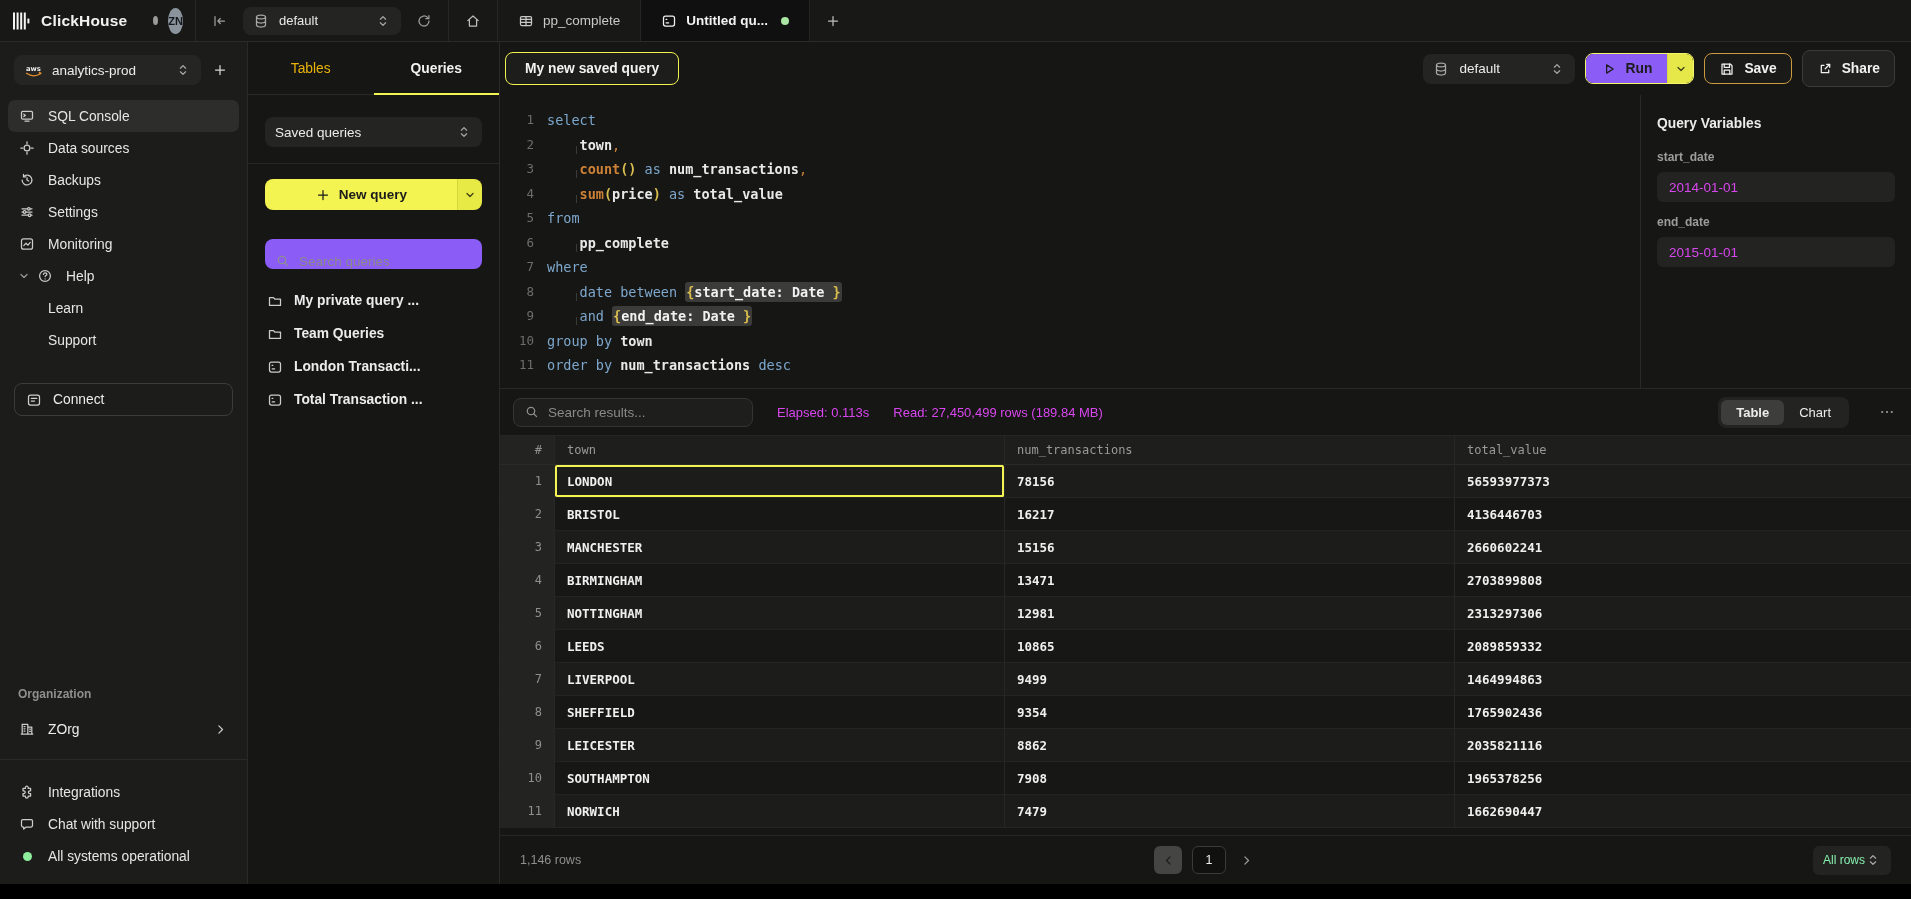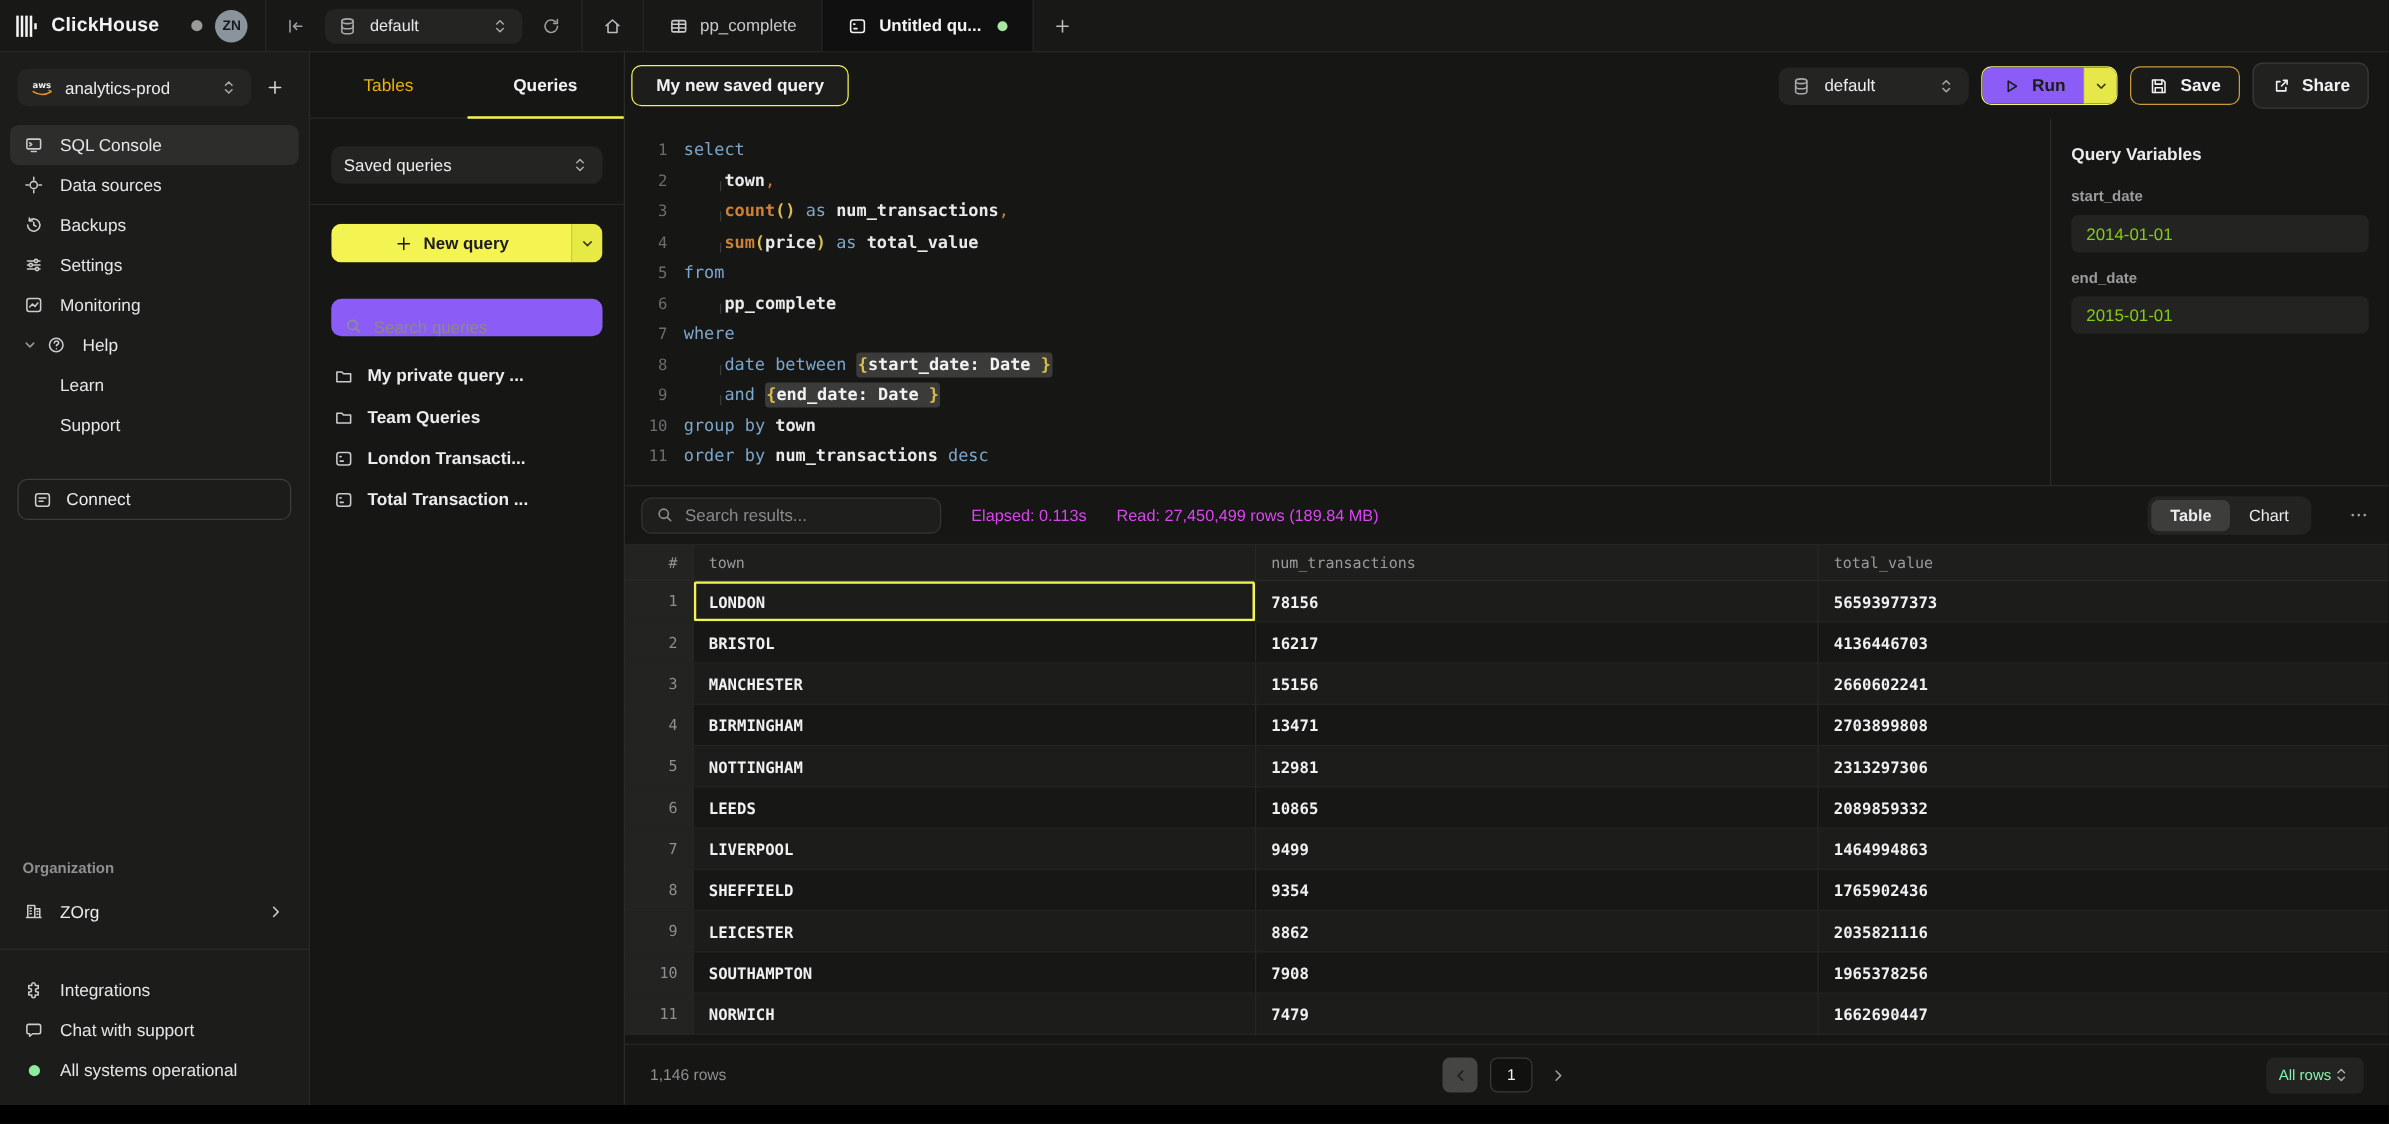--- a/index.html
+++ b/index.html
@@ -4,21 +4,21 @@
 <style>
   *{box-sizing:border-box;margin:0;padding:0}
   html,body{width:1911px;height:899px;background:#000;overflow:hidden}
   body{font-family:"Liberation Sans",sans-serif;-webkit-font-smoothing:antialiased}
   .app{width:1911px;height:899px;display:flex;flex-direction:column;background:#161615;color:#ececec}
   svg{display:block}
   .nicon{display:flex;align-items:center;justify-content:center;flex:0 0 auto}
 
   
   .topbar{flex:0 0 42px;display:flex;align-items:stretch;background:#181817;border-bottom:1px solid #2b2b2a}
-  .brand{width:213px;display:flex;align-items:center;padding:0 12px;border-right:1px solid #262625}
+  .brand{width:196px;display:flex;align-items:center;padding:0 12px;border-right:1px solid #262625}
   .brand-name{color:#f2f2f2;font-size:15.5px;font-weight:700;margin-left:9px;letter-spacing:.2px}
   .brand-dot{width:9px;height:9px;border-radius:50%;background:#9a9a9a;margin-left:26px}
   .avatar{width:26px;height:26px;border-radius:50%;background:#8b949c;color:#15191d;font-size:11px;font-weight:700;display:flex;align-items:center;justify-content:center;margin-left:10px}
   .tb-controls{display:flex;align-items:center;gap:15px;padding:0 16px;width:253px;border-right:1px solid #262625;color:#9d9d9d}
   .tb-select{height:28px;background:#242423;border-radius:8px;display:flex;align-items:center;gap:8px;padding:0 10px;color:#e9e9e9;font-size:13px;flex:1;justify-content:space-between}
   .tb-select .lbl{flex:1;margin-left:2px}
   .tabs{display:flex;align-items:stretch}
   .tab-home{width:48px;display:flex;align-items:center;justify-content:center;color:#bdbdbd}
   .tab{display:flex;align-items:center;gap:9px;padding:0 20px;color:#c9c9c9;font-size:13.5px;border-left:1px solid #262625}
   .tab.active{background:#101010;border-right:1px solid #262625;color:#f2f2f2;font-weight:600}
@@ -96,21 +96,21 @@
   .tk-p{color:#d9bd4e;font-weight:700}
   .tk-w{color:#e9e9e9;font-weight:700}
   .tk-o{color:#cd8136}
   .tk-b{color:#f2f2f2;font-weight:700}
   .chip{background:#3b3b3a;border-radius:3px;padding:2px 1px}
   .ind{display:inline-block;width:4ch;position:relative}
   .ind::after{content:"";position:absolute;right:3px;top:-4px;bottom:-4px;width:1px;background:#3a3a39}
   .vars-panel{flex:0 0 271px;border-left:1px solid #292928;padding:21px 16px 0}
   .vars-title{color:#ececec;font-size:13.8px;font-weight:700;margin-bottom:19px}
   .var-label{color:#9c9c9c;font-size:12px;font-weight:600;margin-bottom:8px}
-  .var-input{width:100%;height:30px;background:#232322;border:none;border-radius:6px;color:#84cc16;font-size:13.5px;padding:0 12px;margin-bottom:13px;font-family:inherit;outline:none}
+  .var-input{width:100%;height:30px;background:#232322;border:none;border-radius:6px;color:#d946ef;font-size:13.5px;padding:0 12px;margin-bottom:13px;font-family:inherit;outline:none}
 
   
   .results{flex:1;display:flex;flex-direction:column;min-height:0}
   .results-toolbar{flex:0 0 46px;display:flex;align-items:center;padding:0 16px 0 13px;gap:24px}
   .res-search{width:240px;height:29px;background:#1e1e1d;border:1px solid #353534;border-radius:8px;display:flex;align-items:center;gap:8px;padding:0 10px;color:#8f8f8f}
   .res-stat{color:#d946ef;font-size:13px}
   .view-toggle{margin-left:auto;background:#232322;border-radius:8px;padding:3px;display:flex}
   .vt-btn{height:25px;padding:0 15px;border-radius:6px;color:#ececec;font-size:13px;display:flex;align-items:center}
   .vt-btn.active{background:#3d3d3c;font-weight:600}
   .res-dots{color:#9d9d9d;margin-left:6px}

